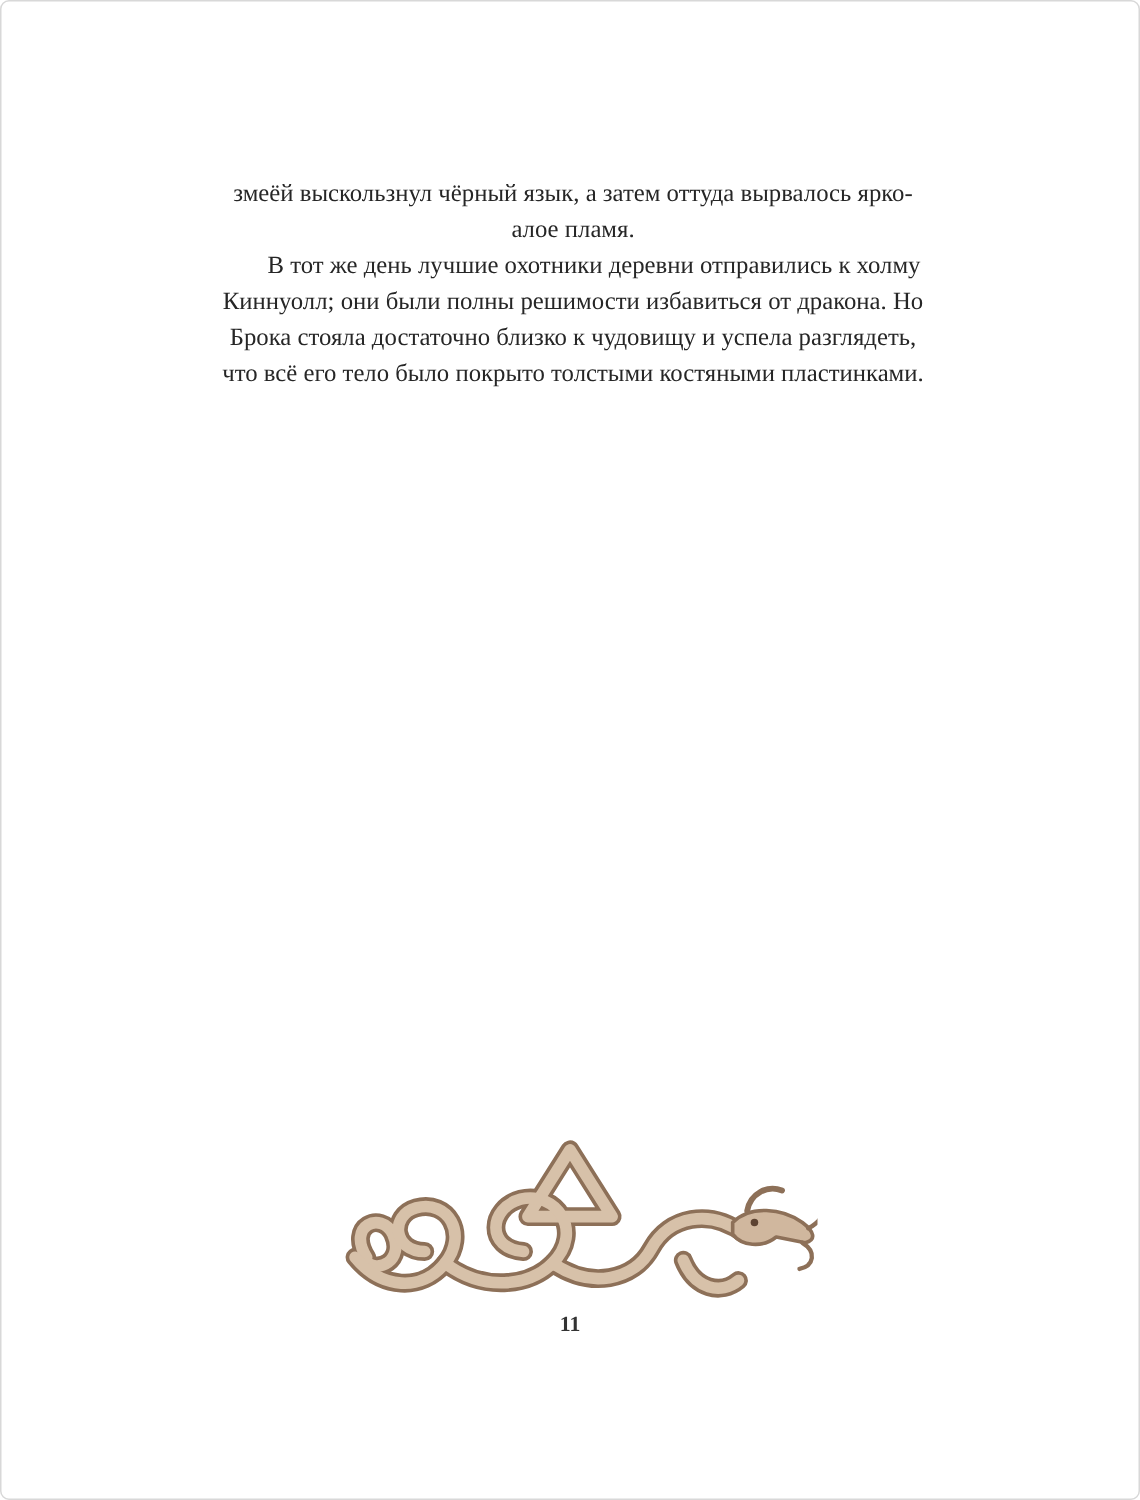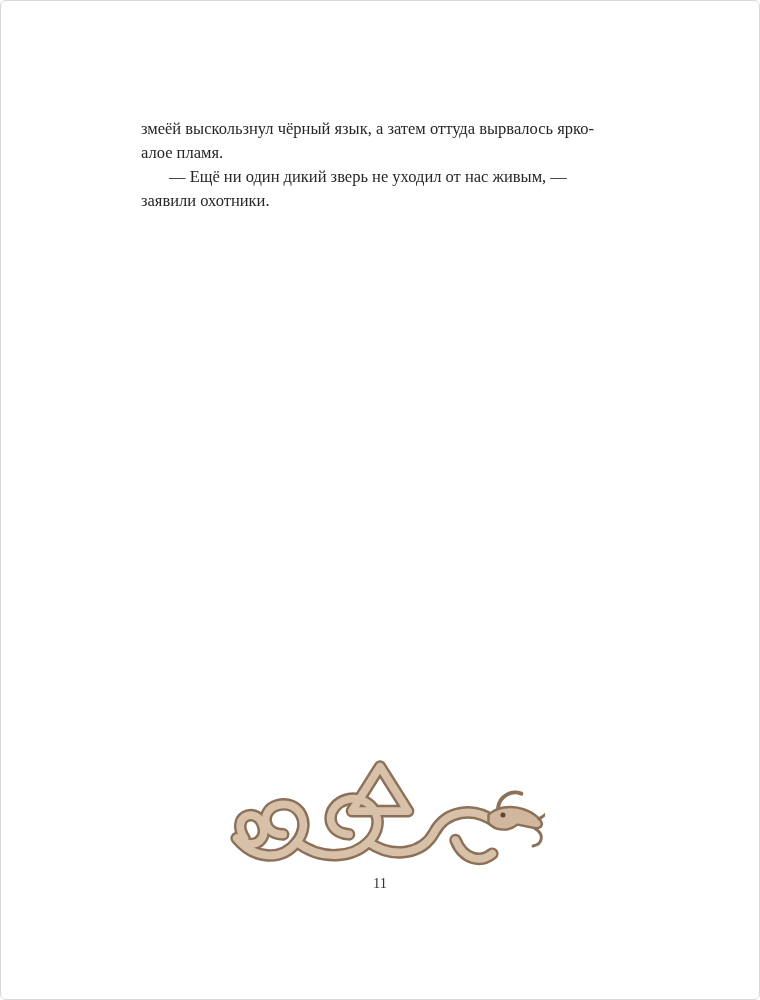--- a/index.html
+++ b/index.html
@@ -19,21 +19,21 @@
     font-family: "Liberation Serif", "DejaVu Serif", serif;
     color: #262626;
   }
   .text-block {
     position: absolute;
     top: 116px;
     left: 140px;
     width: 482px;
     font-size: 16.5px;
     line-height: 24px;
-    text-align: left;
+    text-align: center;
   }
   .para {
     margin: 0;
   }
   .para.indent {
     text-indent: 28px;
   }
   .ornament-wrap {
     position: absolute;
     left: 0;
@@ -43,30 +43,31 @@
   }
   .ornament-wrap svg {
     display: block;
     margin: 0 auto;
   }
   .page-number {
     text-align: center;
     font-size: 14.5px;
     color: #333333;
     margin-top: 0px;
+    font-weight: bold;
   }
 </style>
 </head>
 <body>
 
 <div class="page">
 
   <div class="text-block">
       <p class="para">змеёй выскользнул чёрный язык, а затем оттуда вырвалось ярко-алое пламя.</p>
-      <p class="para indent">— Ещё ни один дикий зверь не уходил от нас живым, — заявили охотники.</p>
+      <p class="para indent">В тот же день лучшие охотники деревни отправились к холму Киннуолл; они были полны решимости избавиться от дракона. Но Брока стояла достаточно близко к чудовищу и успела разглядеть, что всё его тело было покрыто толстыми костяными пластинками.</p>
     </div>
 
   <div class="ornament-wrap">
     <svg width="330" height="122" viewBox="0 0 340 126" aria-hidden="true">
 
       <g fill="none" stroke="#8d7058" stroke-width="13" stroke-linecap="round" stroke-linejoin="round">
         <path d="M170,14 L199,60 L141,60 Z"></path>
         <path d="M30,88 C16,66 40,56 48,72 C56,90 38,100 28,90"></path>
         <path d="M22,88 C40,110 68,112 84,92 C100,72 86,48 64,54 C46,59 48,84 70,84"></path>
         <path d="M84,92 C110,112 142,108 158,92 C180,70 160,42 136,48 C114,54 112,82 138,84"></path>

